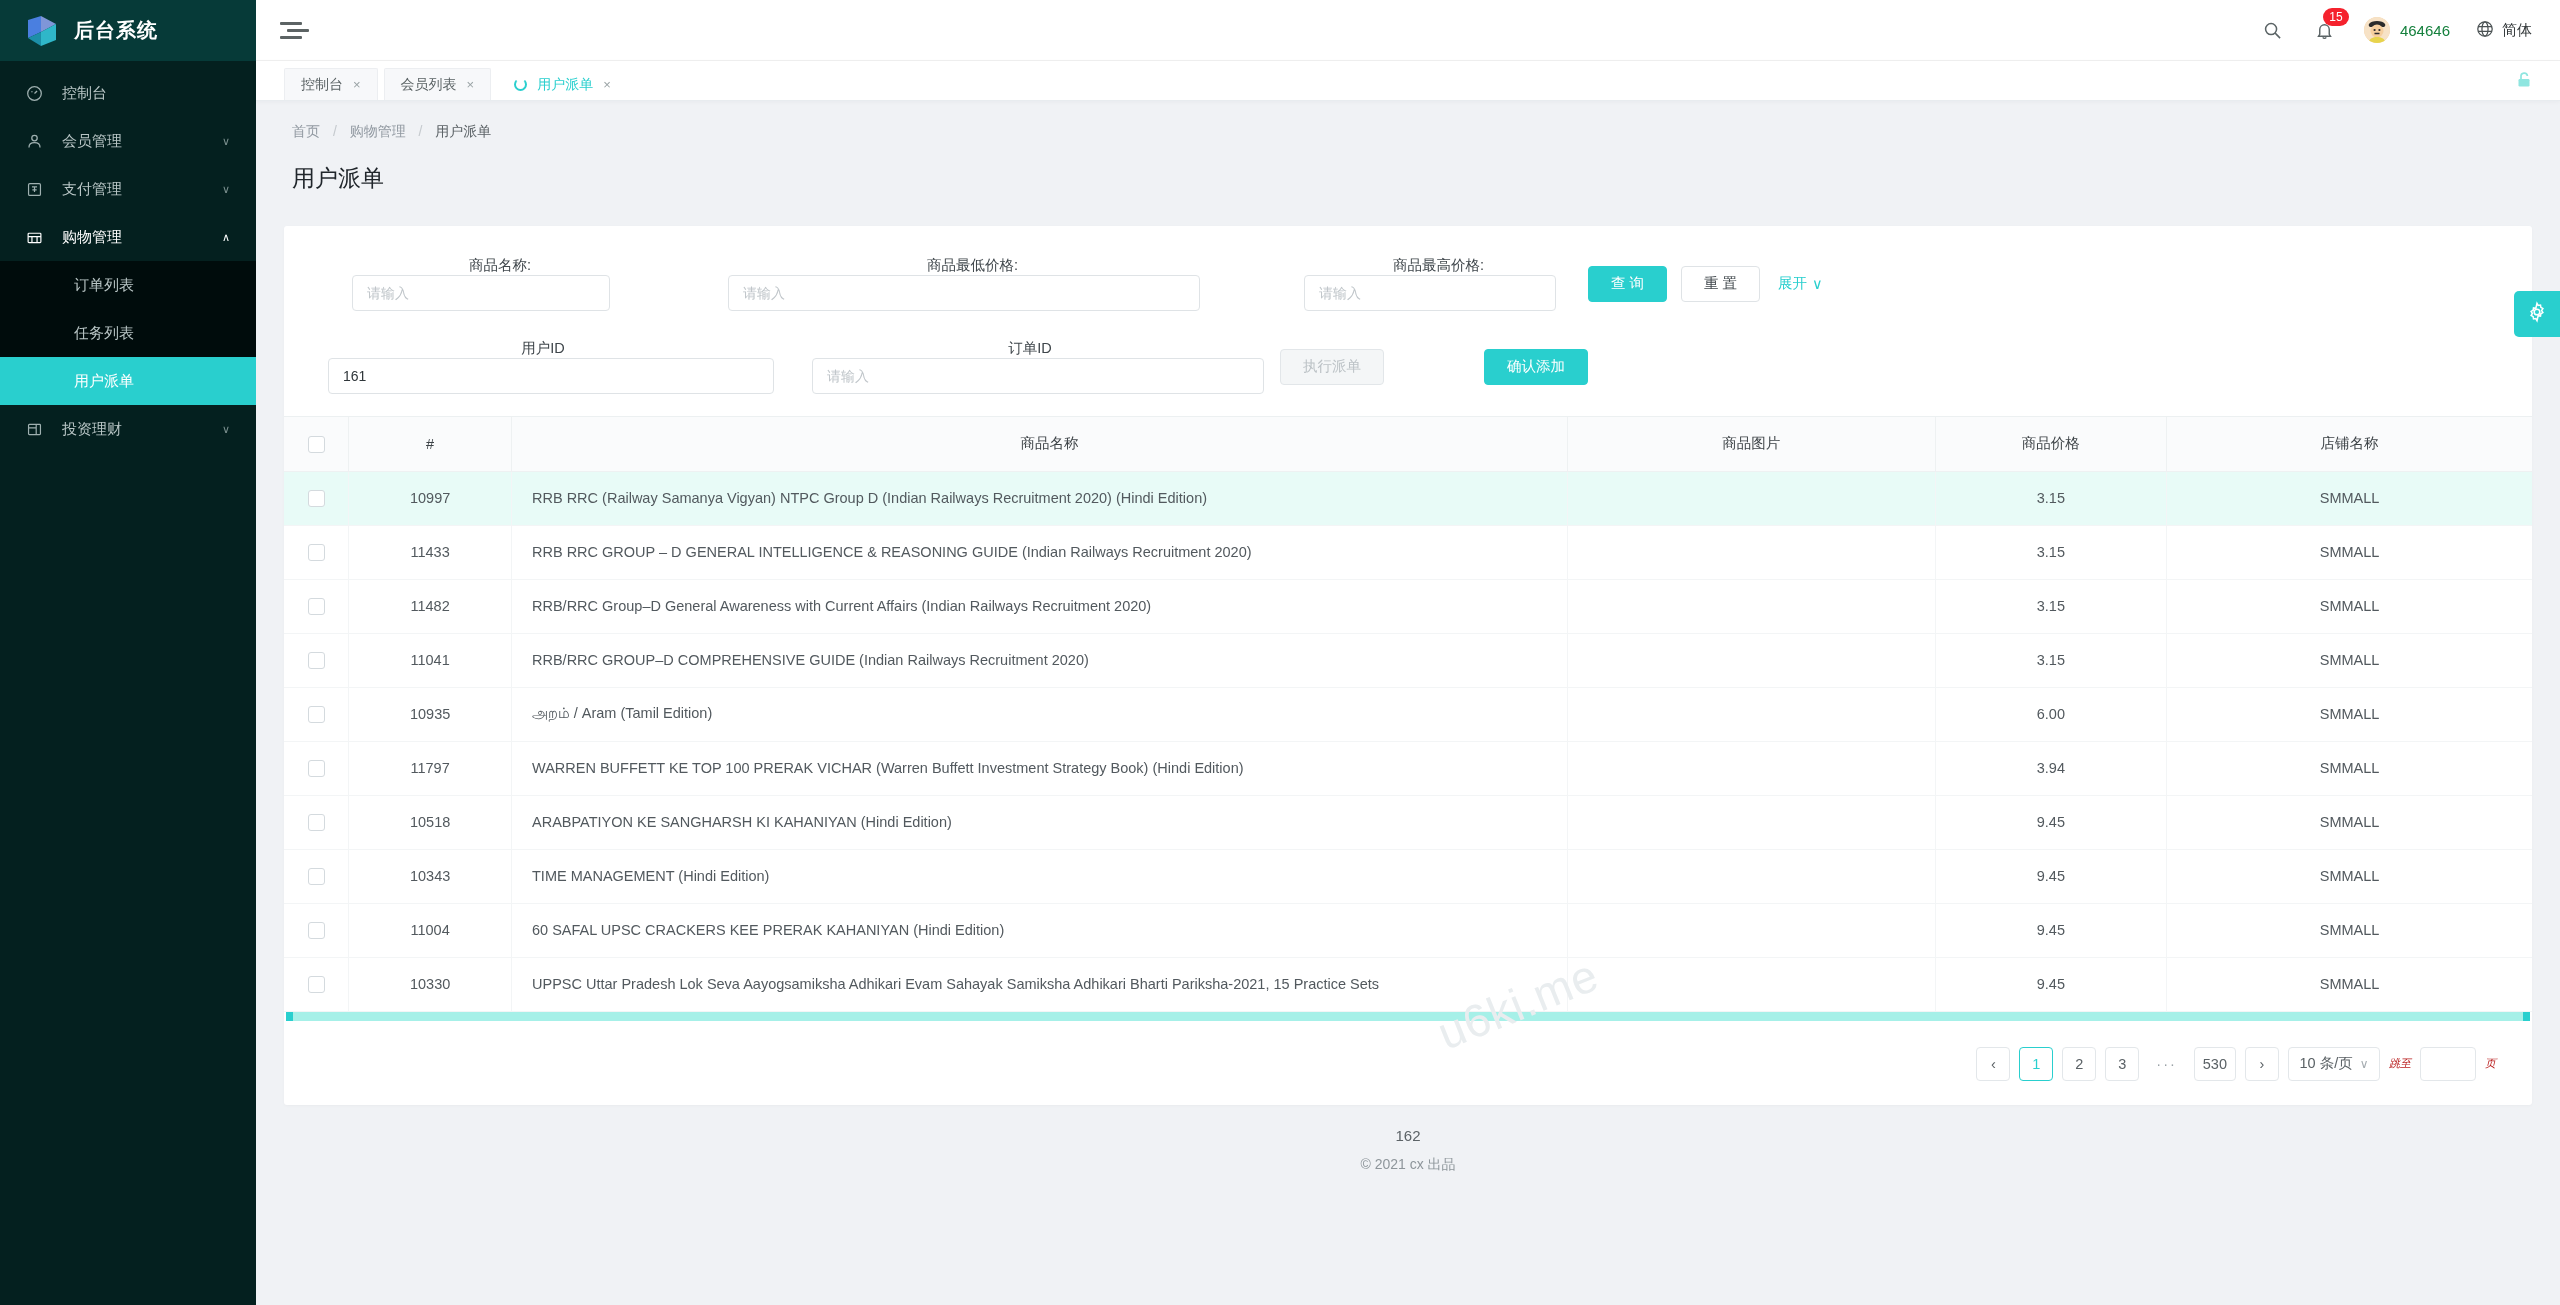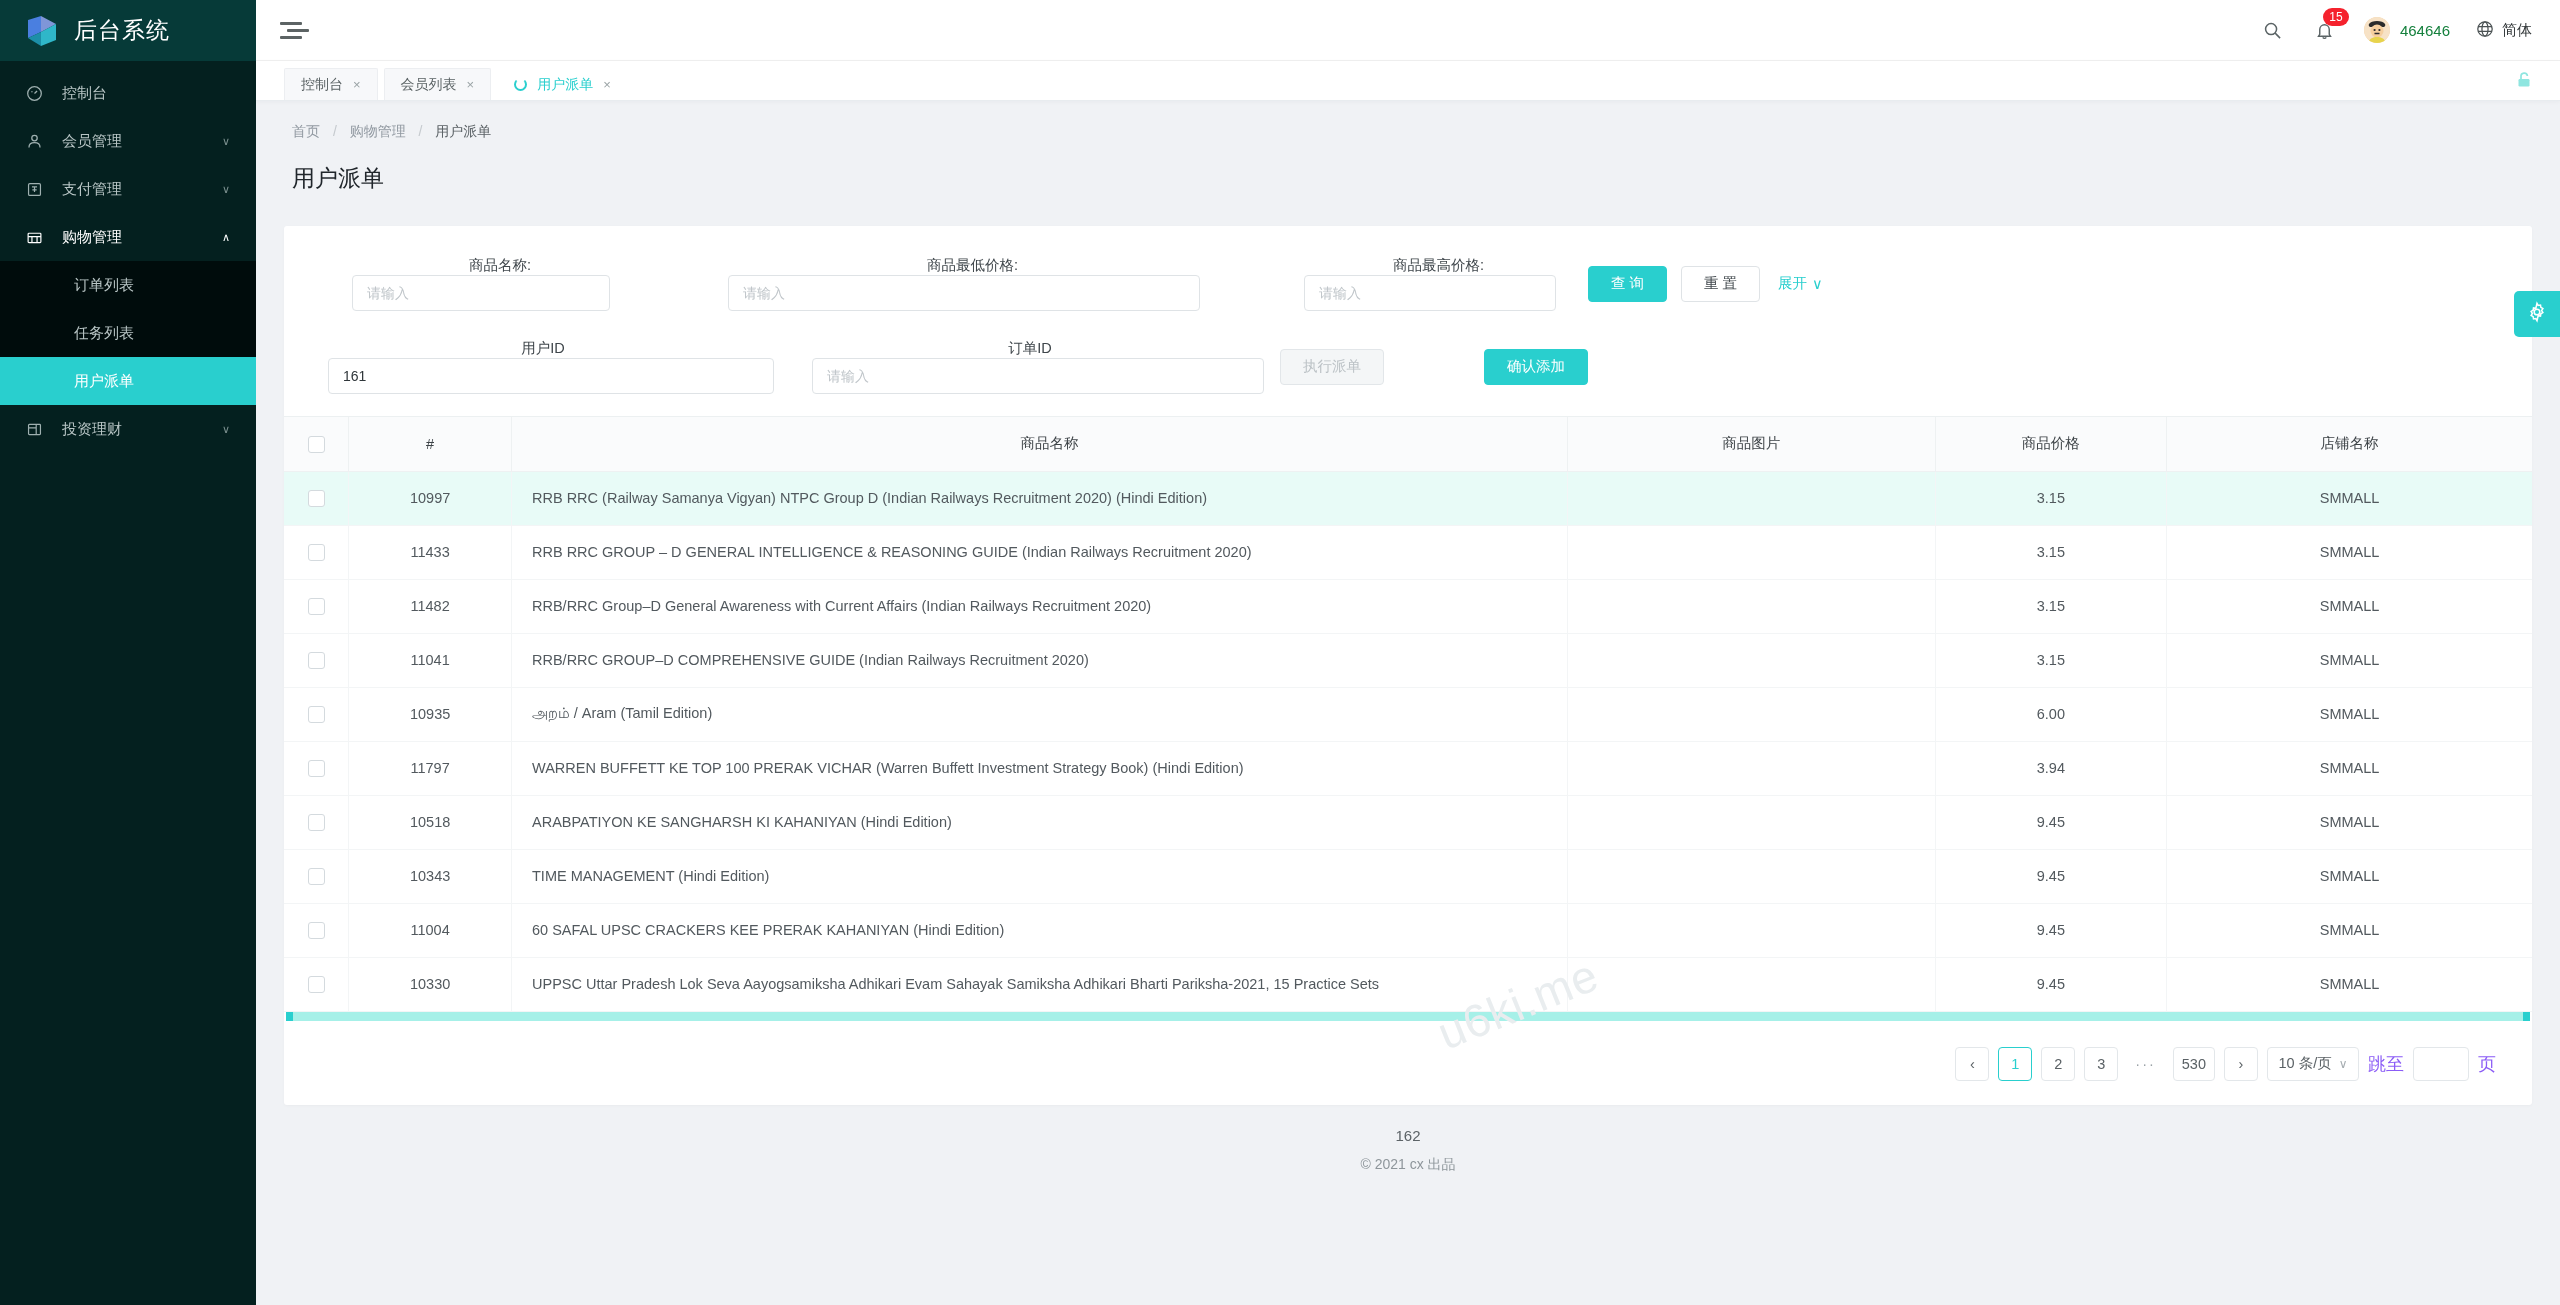--- a/index.html
+++ b/index.html
@@ -14,21 +14,21 @@
   .sidebar {
     width: 256px; flex: 0 0 256px; height: 1305px;
     background: #001529; background: #04201f;
     display: flex; flex-direction: column;
   }
   .logo-bar {
     height: 61px; display: flex; align-items: center; gap: 14px;
     padding-left: 26px; background: #063a38;
   }
   .logo-mark { width: 34px; height: 30px; position: relative; flex: 0 0 34px; }
-  .logo-title { color: #fff; font-size: 23px; font-weight: 400; letter-spacing: 1px; }
+  .logo-title { color: #fff; font-size: 20px; font-weight: 700; letter-spacing: 1px; }
   .menu { flex: 1; padding-top: 8px; background: #04201f; }
   .menu-item {
     height: 48px; display: flex; align-items: center; padding: 0 26px;
     color: #b9c6c6; font-size: 15px; cursor: pointer; position: relative;
   }
   .menu-item .mi-icon { width: 22px; flex: 0 0 22px; display: flex; align-items: center; }
   .menu-item .mi-label { margin-left: 14px; flex: 1; }
   .menu-item .mi-arrow { font-size: 11px; color: #7d9190; }
   .menu-item.open { color: #ffffff; }
   .submenu { background: #000c0c; }
@@ -146,21 +146,21 @@
   .pg {
     min-width: 34px; height: 34px; border: 1px solid #e3e7ea; border-radius: 4px; background: #fff;
     display: flex; align-items: center; justify-content: center; font-size: 14.5px; color: #5a6165;
     cursor: pointer; padding: 0 8px;
   }
   .pg.cur { border-color: #29cfce; color: #29cfce; }
   .pg.dots { border: none; color: #9aa2a7; letter-spacing: 2px; }
   .pg-size { min-width: 92px; height: 34px; border: 1px solid #e3e7ea; border-radius: 4px;
      display: flex; align-items: center; justify-content: center; gap: 7px; font-size: 14.5px;
      color: #5a6165; cursor: pointer; padding: 0 10px; }
-  .pg-txt { font-size: 18px; color: #8b5cf6; }
+  .pg-txt { font-size: 11px; color: #b91c1c; font-style: italic; }
   .pg-jump { width: 56px; height: 34px; border: 1px solid #e3e7ea; border-radius: 4px; outline: none;
      font-family: "Liberation Sans", sans-serif; font-size: 14px; text-align: center; }
 
   .footer { text-align: center; padding: 22px 0 18px 0; }
   .footer .f1 { font-size: 15px; color: #5c6367; margin-bottom: 12px; }
   .footer .f2 { font-size: 14px; color: #8e969b; }
 
   .setting-tab {
     position: absolute; right: 0; top: 190px; width: 46px; height: 46px;
     background: #29cfce; border-radius: 5px 0 0 5px; display: flex; align-items: center;

